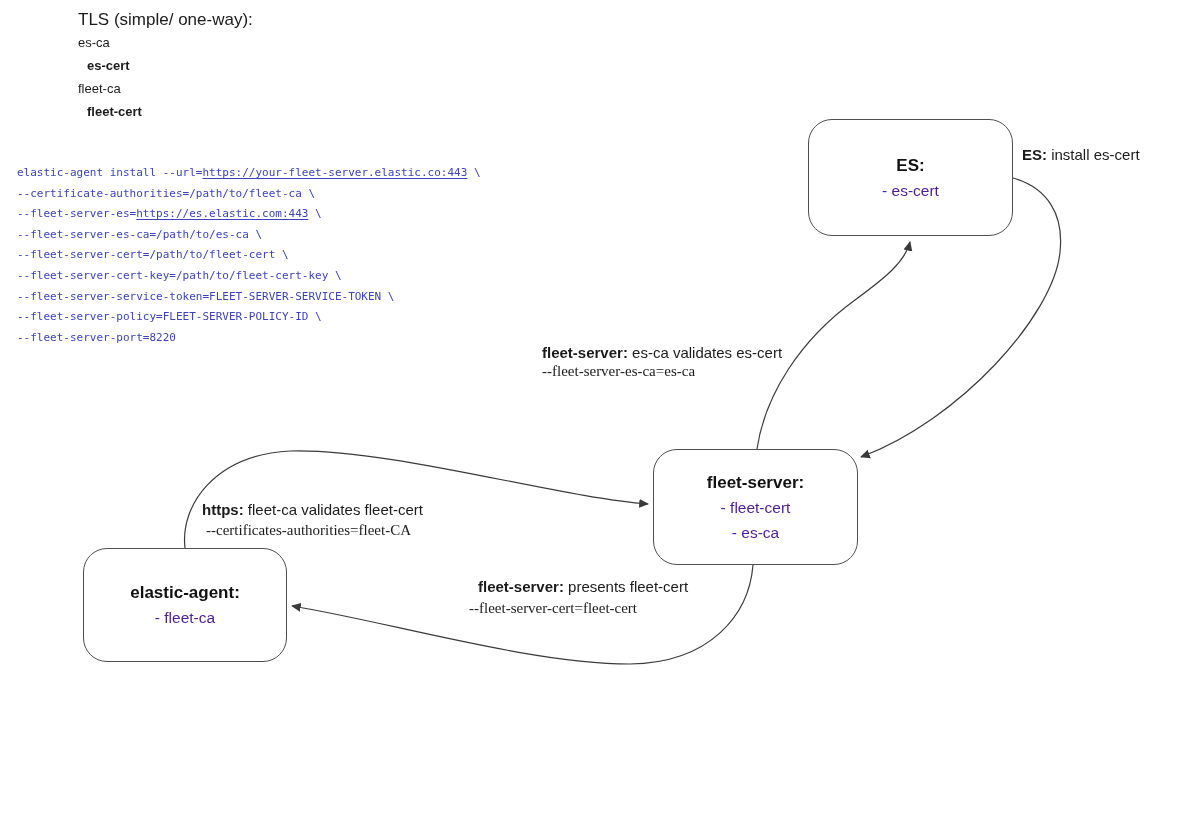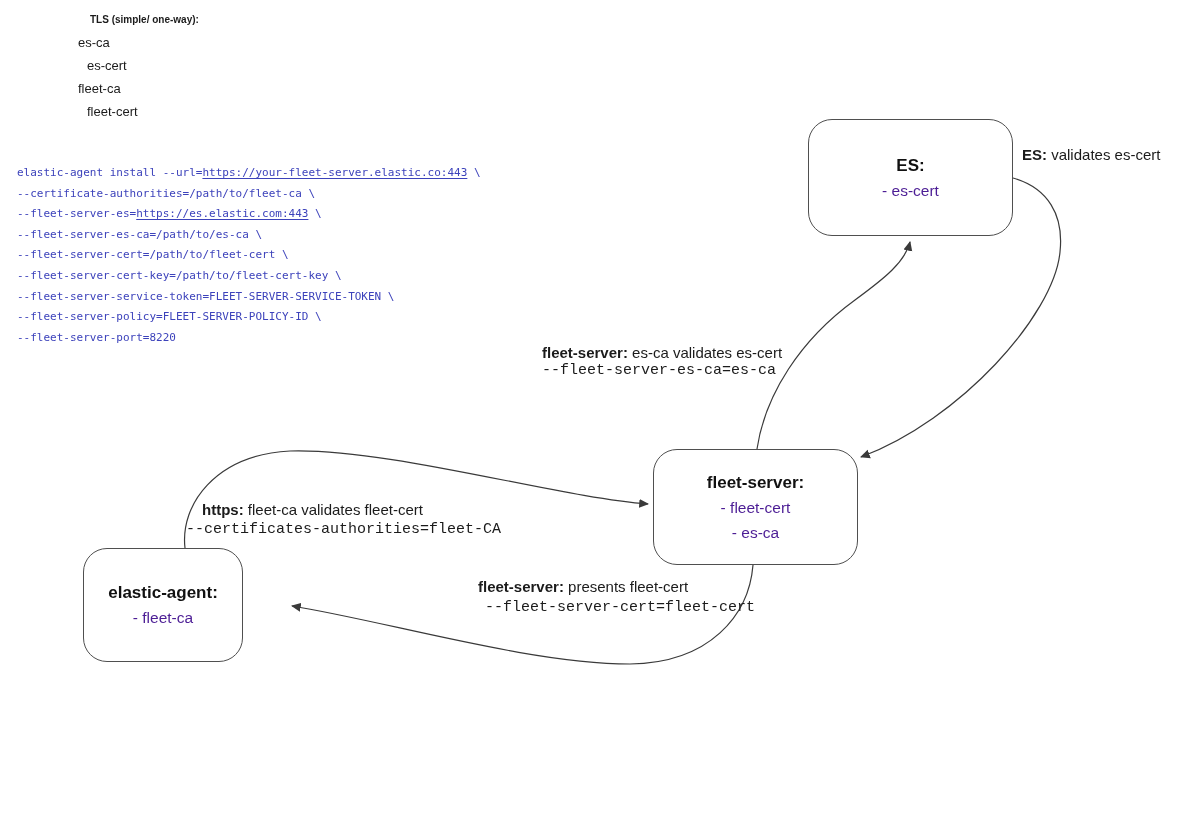--- a/index.html
+++ b/index.html
@@ -2,37 +2,37 @@
 <html><head>
 <meta charset="utf-8">
 <style>
   html,body{margin:0;padding:0;background:#ffffff;}
   #canvas{
     position:relative;width:1189px;height:840px;background:#ffffff;overflow:hidden;
     font-family:"Liberation Sans","DejaVu Sans",sans-serif;color:#1b1b1b;
   }
   
   #tls-legend{position:absolute;left:78px;top:8px;}
-  .tls-title{font-size:10px;font-weight:bold;line-height:23px;color:#1b1b1b;margin-left:12px;}
+  .tls-title{font-size:17px;font-weight:normal;line-height:23px;color:#1b1b1b;}
   .tls-item{font-size:13px;line-height:23px;color:#1b1b1b;}
-  .tls-item.ind{padding-left:9px;}
+  .tls-item.ind{padding-left:9px;font-weight:bold;}
   
   #code-block{position:absolute;left:17px;top:163px;font-family:"DejaVu Sans Mono",monospace;
     font-size:11px;line-height:20.6px;color:#3c42bb;white-space:pre;}
   .code-line{height:20.6px;}
   .code-link{text-decoration:underline;text-underline-offset:2px;cursor:pointer;}
   
   .node{position:absolute;background:#ffffff;border:1.4px solid #4f4f4f;border-radius:24px;
     display:flex;flex-direction:column;align-items:center;justify-content:center;
     text-align:center;box-sizing:border-box;z-index:2;}
   .node-title{font-size:17px;font-weight:bold;line-height:25px;color:#111;}
   .node-item{font-size:15.5px;line-height:25px;color:#4c1d95;}
   
   .edge-label{position:absolute;font-size:15px;line-height:18px;white-space:nowrap;color:#1b1b1b;z-index:3;}
-  .edge-label.mono{font-family:Liberation Mono, monospace;font-size:15px;}
+  .edge-label.mono{font-family:Liberation Serif, serif;font-size:15px;}
   .edge-label .b{font-weight:bold;}
   
   #edges-svg{position:absolute;left:0;top:0;z-index:1;}
   .edge{fill:none;stroke:#3a3a3a;stroke-width:1.2px;}
 </style>
 </head>
 <body>
 
 <div id="canvas">
 
@@ -63,28 +63,28 @@
   <div id="nodes-layer">
       <div class="node" style="left: 808px; top: 119px; width: 205px; height: 117px;">
         <div class="node-title">ES:</div>
         <div class="node-item">- es-cert</div>
       </div>
       <div class="node" style="left: 653px; top: 449px; width: 205px; height: 116px;">
         <div class="node-title">fleet-server:</div>
         <div class="node-item">- fleet-cert</div>
         <div class="node-item">- es-ca</div>
       </div>
-      <div class="node" style="left: 83px; top: 548px; width: 160px; height: 114px; text-align: right;">
+      <div class="node" style="left: 83px; top: 548px; width: 204px; height: 114px; text-align: right;">
         <div class="node-title">elastic-agent:</div>
         <div class="node-item">- fleet-ca</div>
       </div>
     </div>
   <div id="labels-layer">
-      <div class="edge-label" style="left: 1022px; top: 146px;"><span class="b">ES:</span><span> validates es-cert</span></div>
+      <div class="edge-label" style="left: 1022px; top: 146px;"><span class="b">ES:</span><span> install es-cert</span></div>
       <div class="edge-label" style="left: 542px; top: 344px;"><span class="b">fleet-server:</span><span> es-ca validates es-cert</span></div>
       <div class="edge-label mono" style="left: 542px; top: 362px;"><span>--fleet-server-es-ca=es-ca</span></div>
       <div class="edge-label" style="left: 202px; top: 501px;"><span class="b">https:</span><span> fleet-ca validates fleet-cert</span></div>
-      <div class="edge-label mono" style="left: 186px; top: 521px;"><span>--certificates-authorities=fleet-CA</span></div>
+      <div class="edge-label mono" style="left: 186px; top: 521px; padding-left: 20px;"><span>--certificates-authorities=fleet-CA</span></div>
       <div class="edge-label" style="left: 478px; top: 578px;"><span class="b">fleet-server:</span><span> presents fleet-cert</span></div>
-      <div class="edge-label mono" style="left: 469px; top: 599px; margin-left: 16px;"><span>--fleet-server-cert=fleet-cert</span></div>
+      <div class="edge-label mono" style="left: 469px; top: 599px;"><span>--fleet-server-cert=fleet-cert</span></div>
     </div>
 
 </div>
 
 </body></html>

